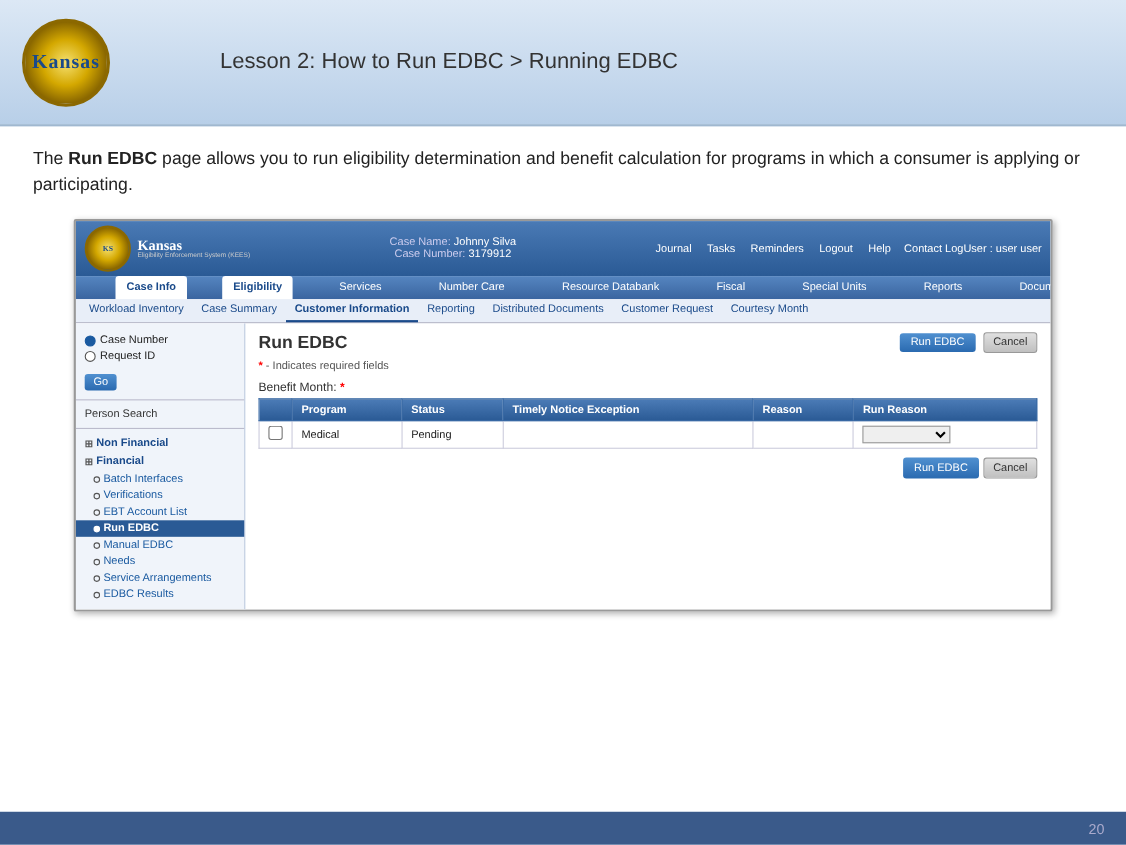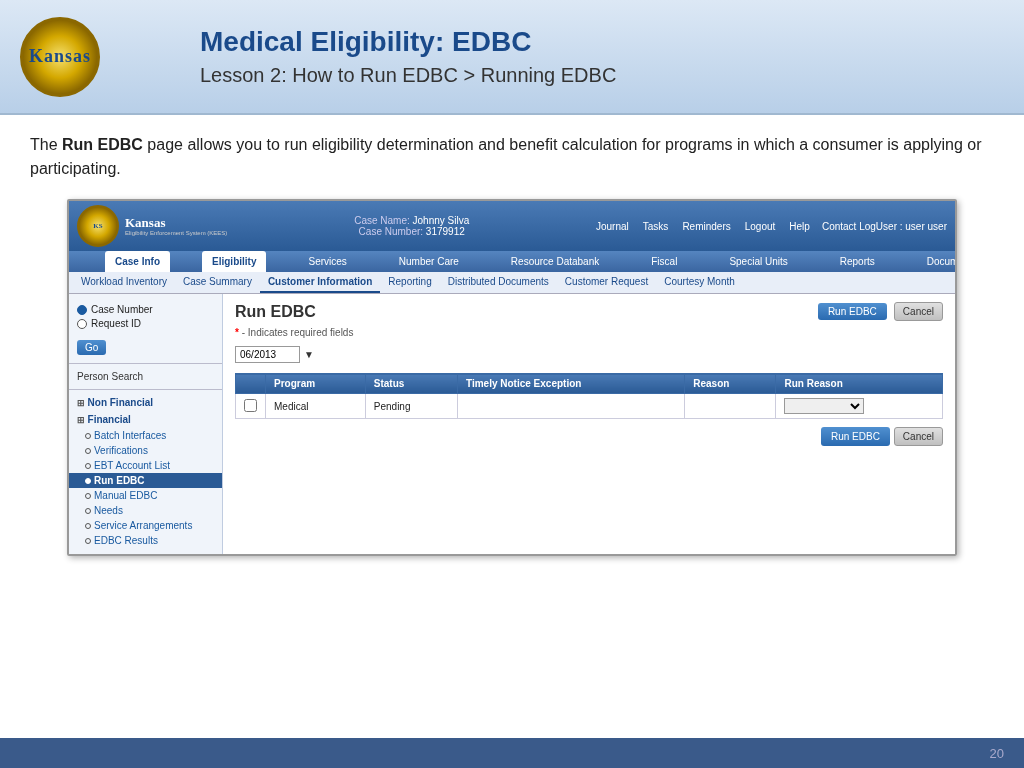--- a/index.html
+++ b/index.html
@@ -416,21 +416,20 @@
 </head>
 <body>
 
 <div class="slide-header">
   <div class="logo-area">
     <div class="logo-circle">
       <span class="logo-kansas-text">Kansas</span>
     </div>
   </div>
   <div class="header-titles">
-    <div class="main-title">Medical Eligibility: EDBC</div>
     <div class="sub-title">Lesson 2: How to Run EDBC &gt; Running EDBC</div>
   </div>
 </div>
 
 <div class="slide-body">
 
   <p class="intro-text">
     <span>The </span><strong>Run EDBC</strong><span> page allows you to run eligibility determination and benefit calculation for programs in which a consumer is applying or participating.</span>
   </p>
 
@@ -550,23 +549,23 @@
           <div class="run-edbc-title">Run EDBC</div>
           <div>
             <button class="btn-blue">Run EDBC</button>
             <button class="btn-cancel">Cancel</button>
           </div>
         </div>
         <div class="required-note">
           <span class="required-star">*</span>
           <span> - Indicates required fields</span>
         </div>
-        <div class="benefit-month-input">
-          <input type="text" value="06/2013" style="width: 65px; font-size: 10px; padding: 2px 4px; border: 1px solid rgb(153, 153, 153);">
-          <span class="dropdown-arrow">▼</span>
+        <div class="benefit-month-label">
+          <span>Benefit Month:</span>
+          <span class="required-star">*</span>
         </div>
 
         <table class="program-table">
           <thead>
             <tr>
               <th class="checkbox-col"></th>
               <th>Program</th>
               <th>Status</th>
               <th>Timely Notice Exception</th>
               <th>Reason</th>

